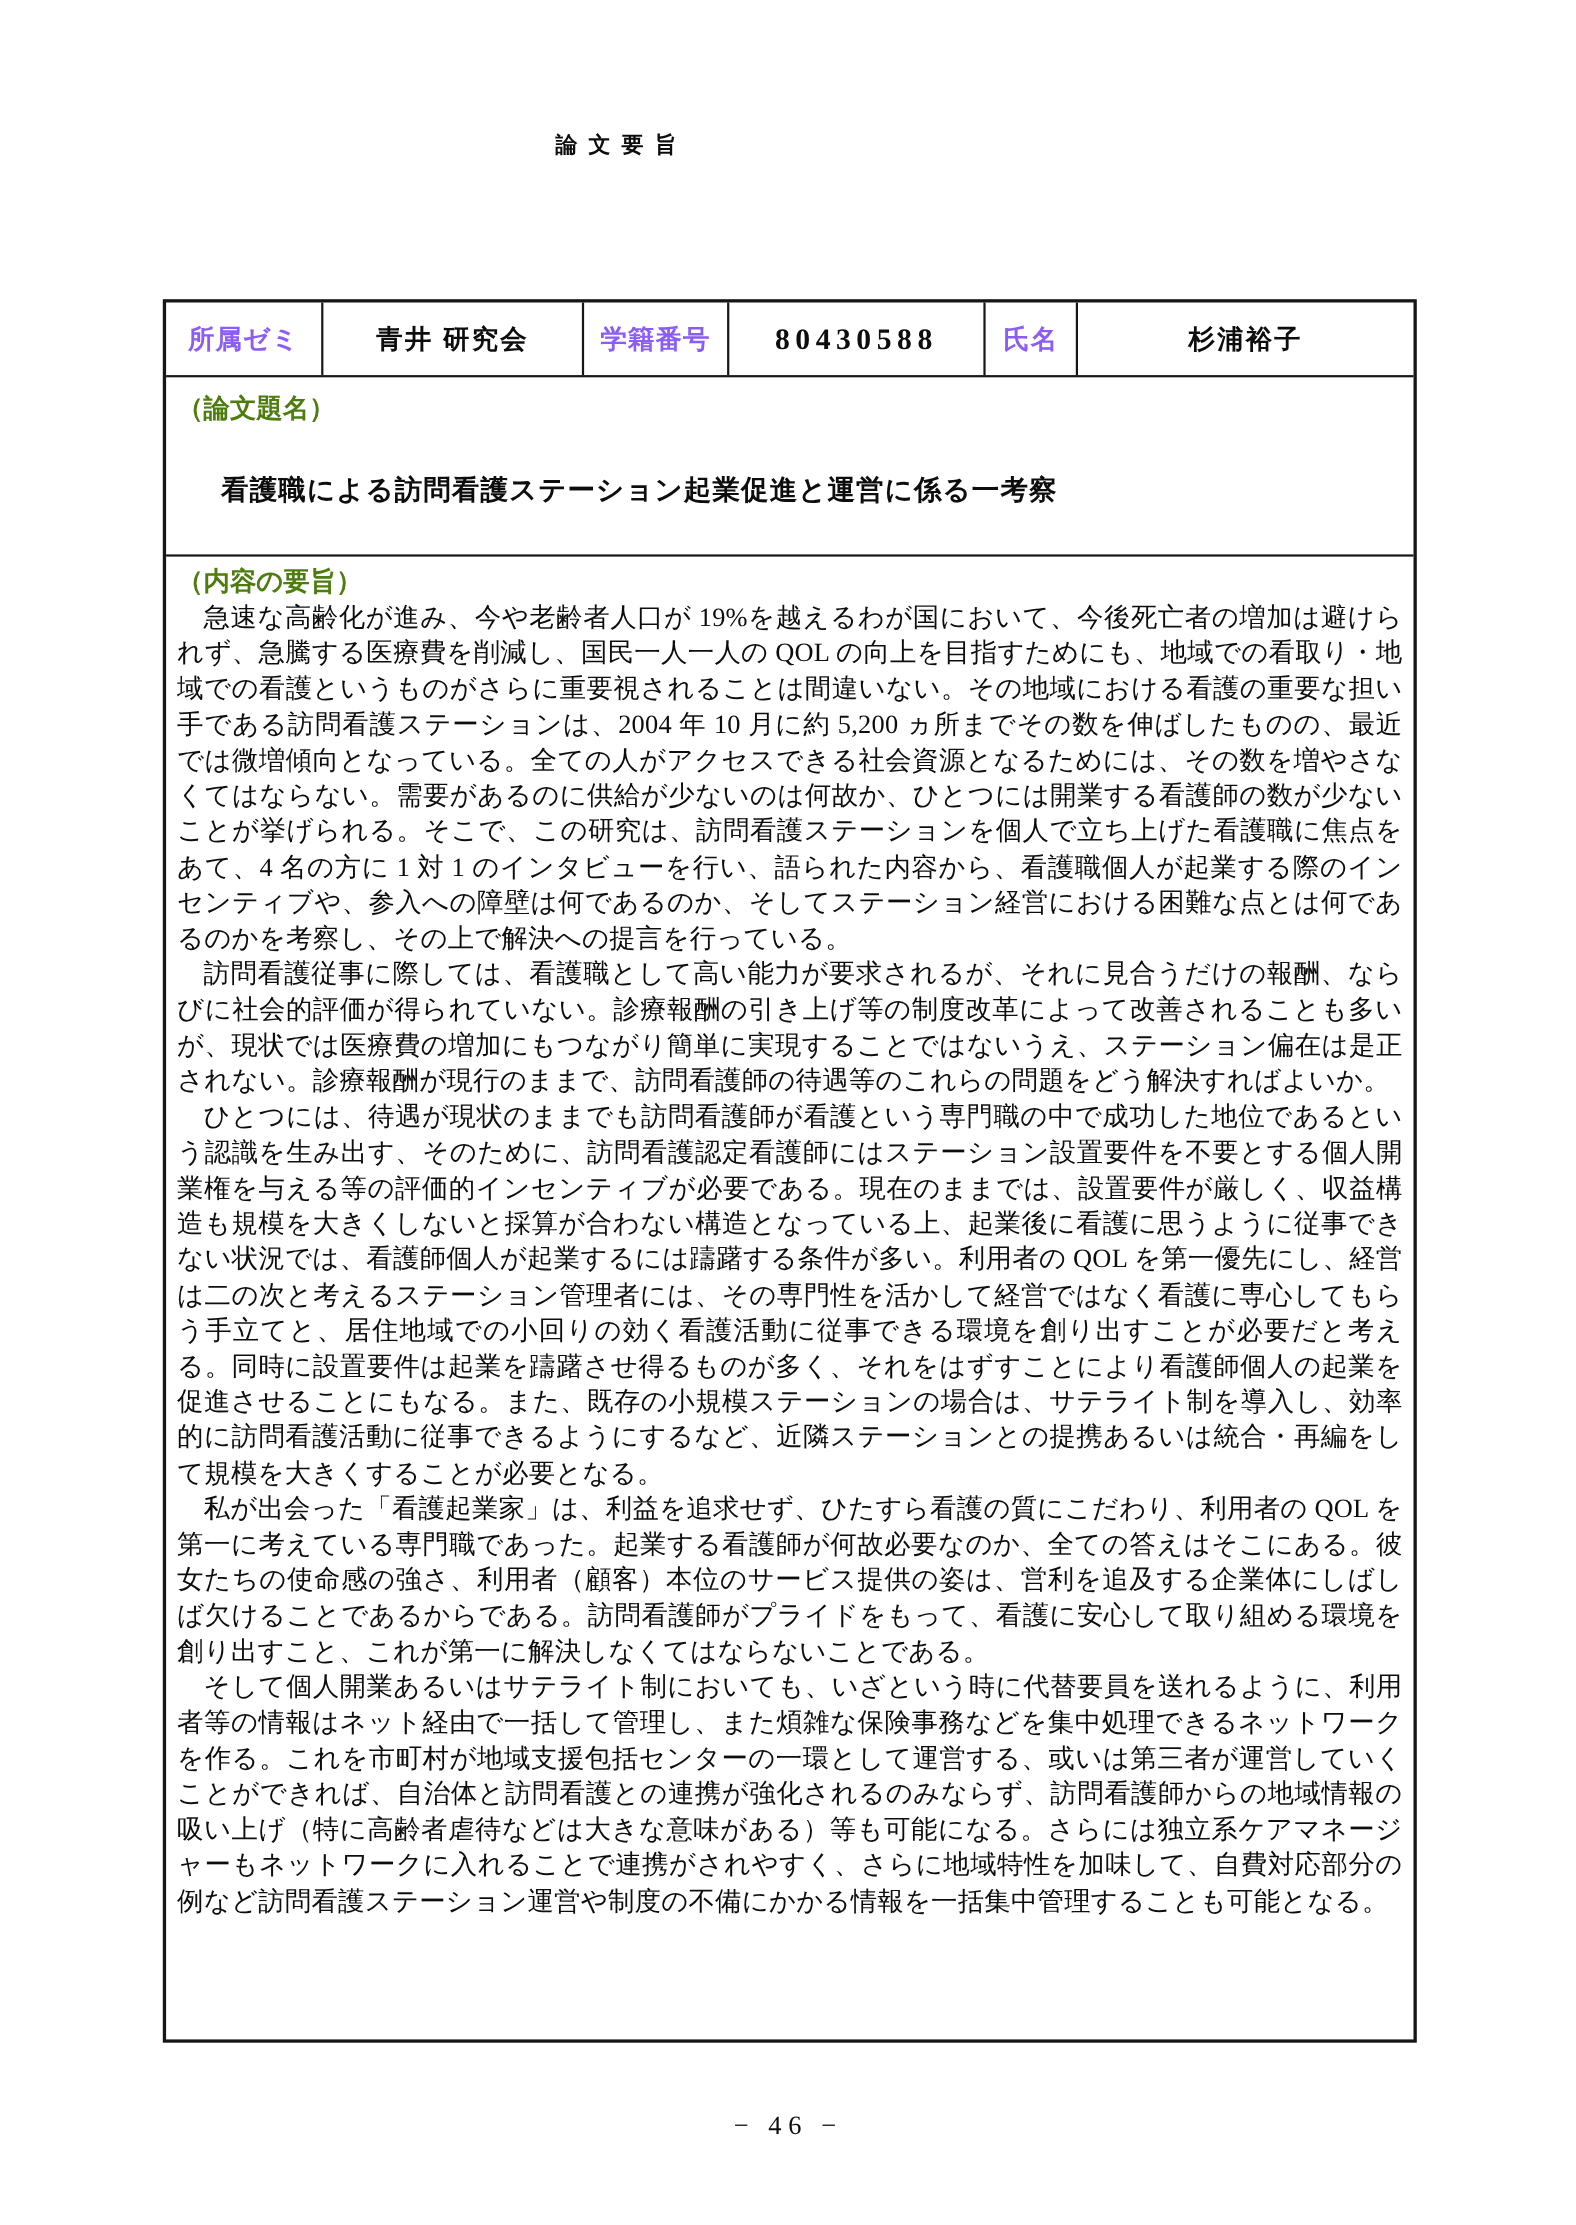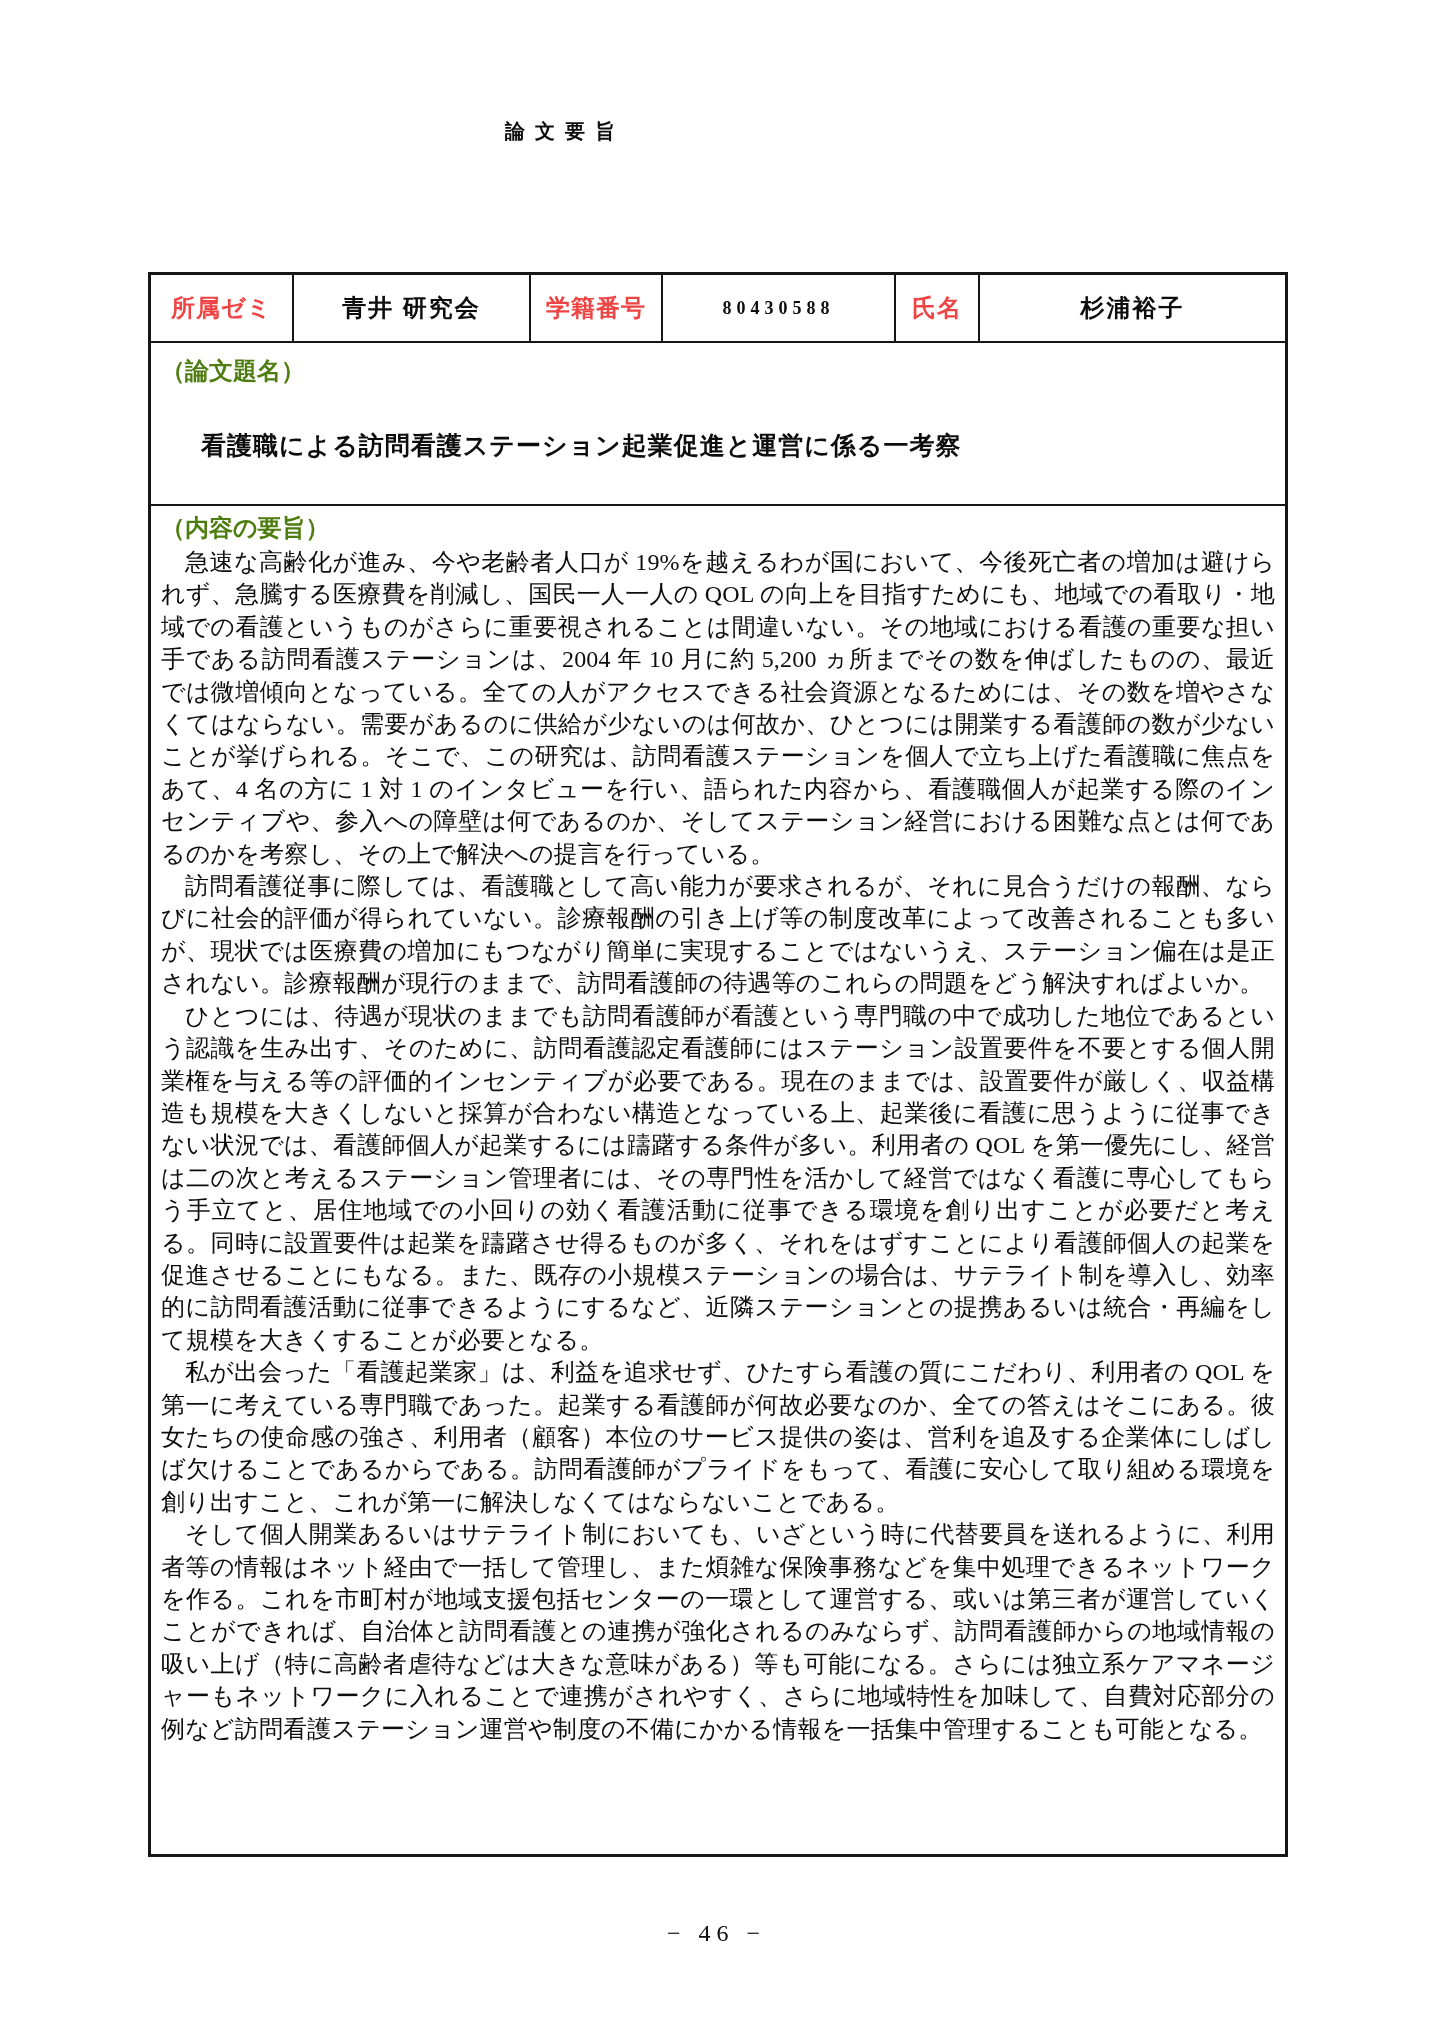--- a/index.html
+++ b/index.html
@@ -48,35 +48,35 @@
     border-right: 2px solid #161616;
     box-sizing: border-box;
     overflow: hidden;
   }
   .header-row .cell:last-child { border-right: none; }
   .label-text {
     font-family: "Liberation Sans", sans-serif;
     font-weight: bold;
     font-size: 24px;
     letter-spacing: 1px;
-    color: #ef4444;
+    color: #8b5cf6;
     white-space: nowrap;
   }
   .value-text {
     font-family: "Liberation Sans", sans-serif;
     font-weight: bold;
     font-size: 24px;
     letter-spacing: 2px;
     color: #0d0d0d;
     white-space: nowrap;
   }
   .student-id {
     font-family: "Liberation Serif", serif;
     font-weight: 600;
-    font-size: 18px;
+    font-size: 27px;
     letter-spacing: 5px;
   }
   .title-row {
     height: 163px;
     border-bottom: 2px solid #161616;
     box-sizing: border-box;
     padding: 12px 14px 0 10px;
   }
   .section-label {
     font-family: Liberation Serif, serif;

